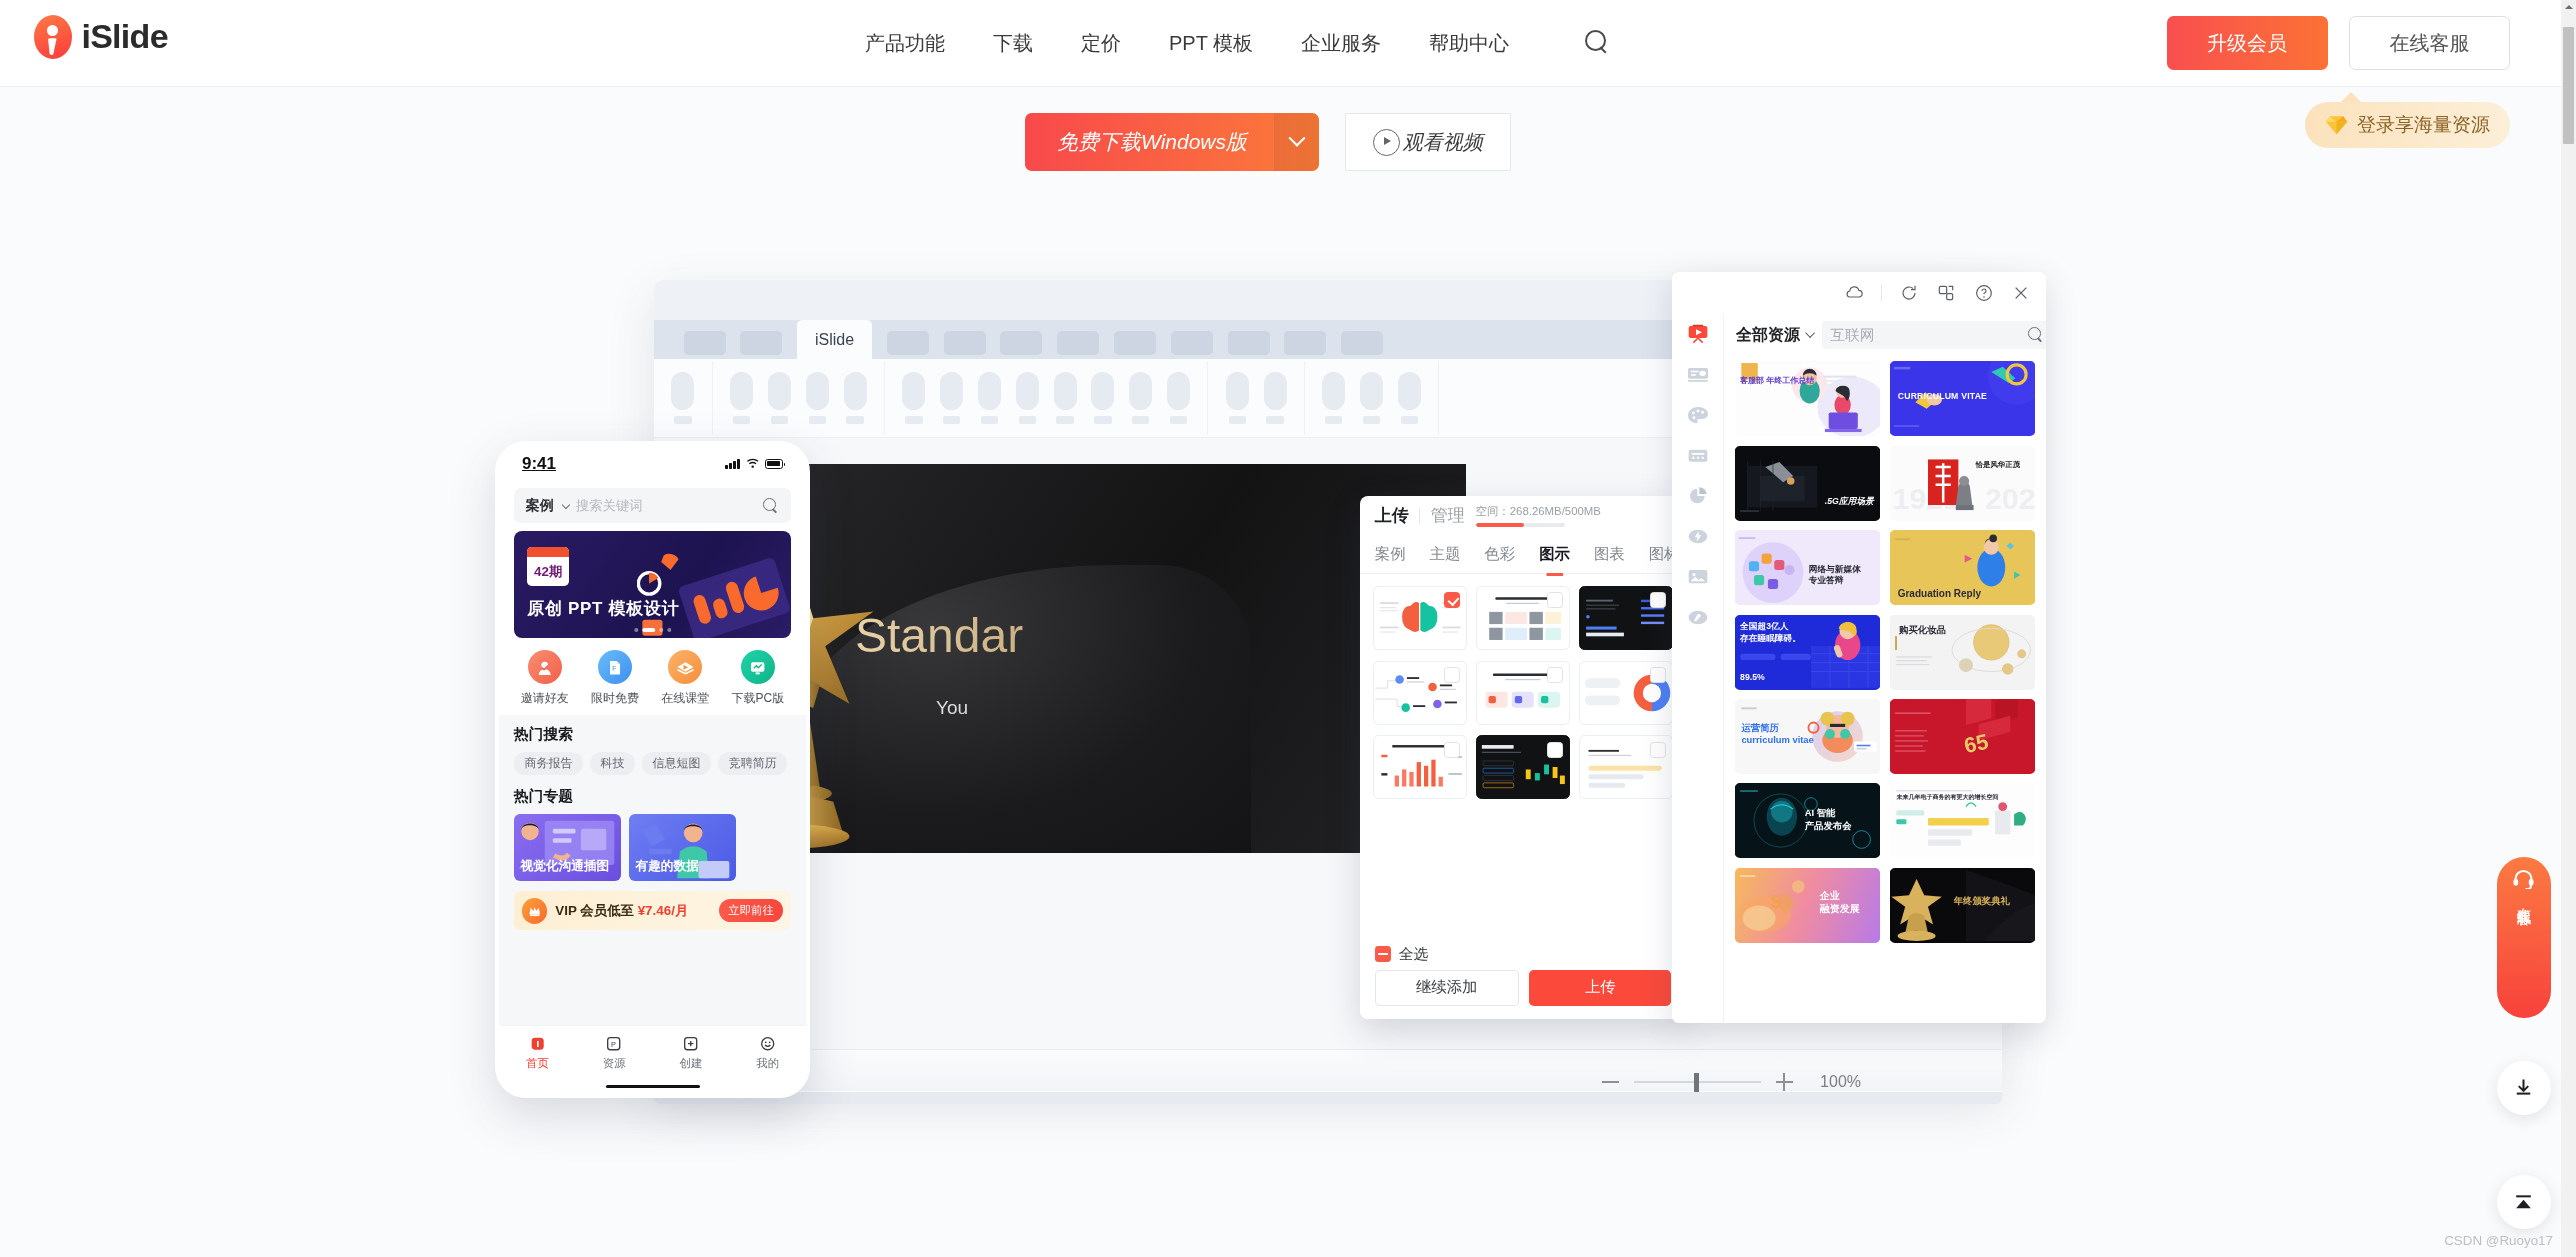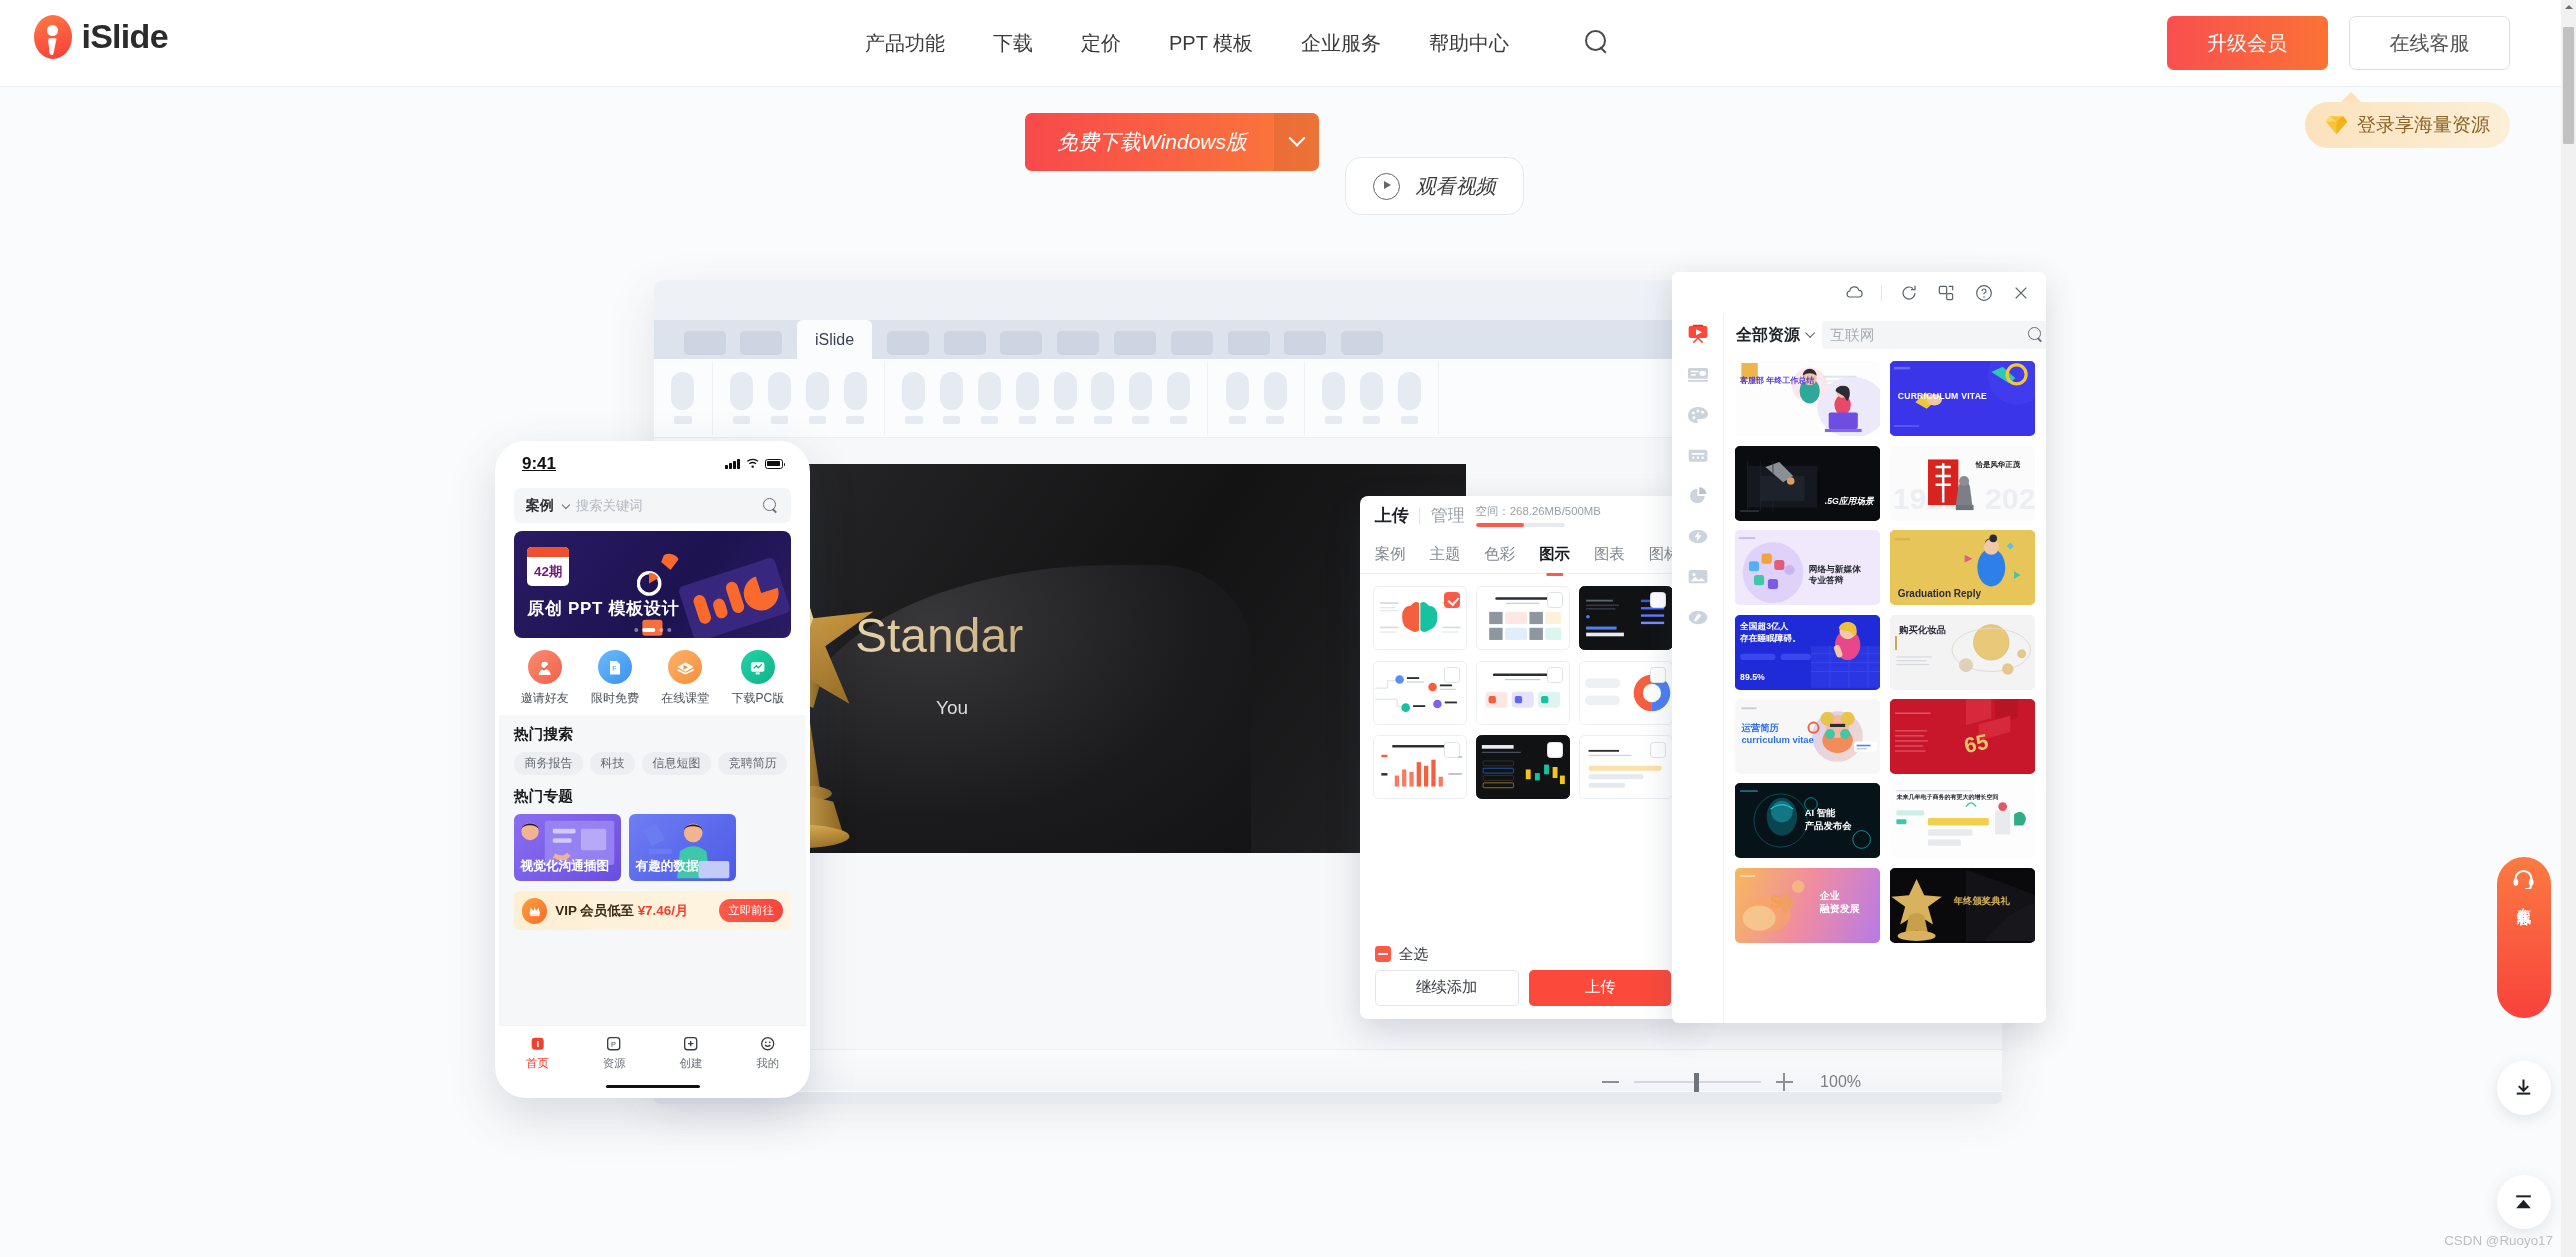--- a/index.html
+++ b/index.html
@@ -77,22 +77,22 @@
   .cta-row { position: absolute; left: 1025px; top: 113px; display: flex; gap: 25.5px; z-index: 50; font-style: italic; }
   .btn-download {
     display: flex; align-items: center; height: 58px; border-radius: 6.7px; overflow: hidden;
     background: linear-gradient(90deg,#f8494b 0%, #fb7b39 100%); cursor: pointer;
   }
   .btn-download .label { padding: 0 27px 0 32px; color: #fff; font-size: 21px; font-weight: 500; white-space:nowrap; }
   .btn-download .split { width: 1.3px; height: 58px; background: rgba(0,0,0,0.07); }
   .btn-download .chev { width: 44px; display:flex; align-items:center; justify-content:center; background: rgba(0,0,0,0.06); height:58px; }
   .chev-glyph { width: 12px; height: 12px; border-right: 2px solid #fff; border-bottom: 2px solid #fff; transform: rotate(45deg) translate(-2.7px,-2.7px); }
   .btn-video {
-    display: flex; align-items: center; gap: 16px; height: 58px; padding: 0 27px;
-    border-radius: 16px; background: #fff; border: 1.3px solid #e6e8ec; cursor: pointer; margin-top: 44px;
+    display: flex; align-items: center; gap: 3px; height: 58px; padding: 0 27px;
+    border-radius: 1px; background: #fff; border: 1.3px solid #e6e8ec; cursor: pointer;
   }
   .play-ring { width: 27px; height: 27px; border: 1.7px solid #666; border-radius: 50%; position: relative; }
   .play-ring::after { content:""; position:absolute; left:10px; top:7.4px; border-left:7.4px solid #666; border-top:4.7px solid transparent; border-bottom:4.7px solid transparent; }
   .btn-video span { font-size: 20px; color: #3b3b3b; }
 
   
   .ppt-window {
     position: absolute; left: 654px; top: 280px; width: 1348px; height: 812px;
     background: #fdfdfe; border-radius: 9.4px 9.4px 0 0;
     box-shadow: 0 16px 47px rgba(60,70,95,0.13);

